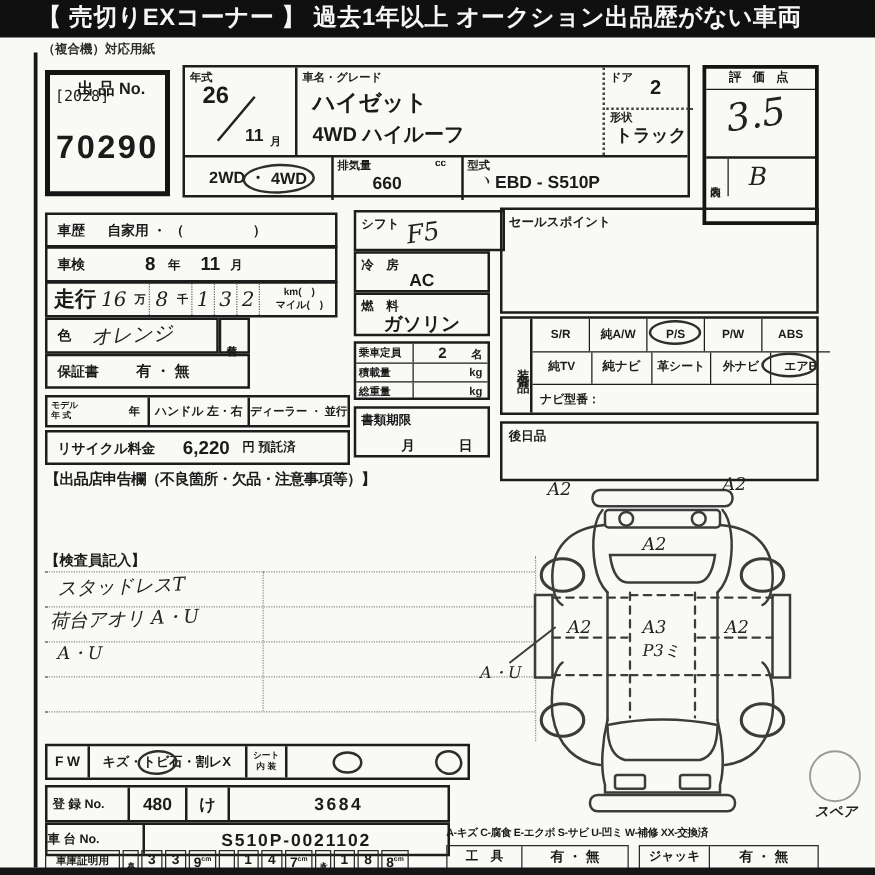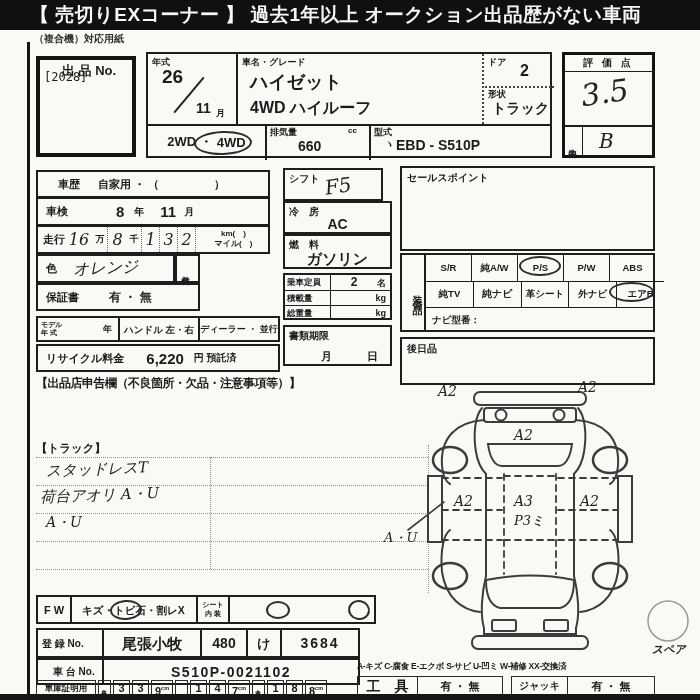--- a/index.html
+++ b/index.html
@@ -29,20 +29,21 @@
 <div id="sheet">
 
   <div class="banner">【 売切りEXコーナー 】 過去1年以上 オークション出品歴がない車両</div>
   <div class="abs bold" style="left:34px;top:32px;font-size:10px;color:#2e2e2e">（複合機）対応用紙</div>
   <div class="abs" style="left:27px;top:42px;width:3px;height:652px;background:#161616"></div>
   <div class="abs" style="left:0;top:694px;width:700px;height:6px;background:#161616;z-index:9"></div>
 
   <div class="abs" style="left:36px;top:56px;width:100px;height:101px;border:4px solid #141414">
     <div class="abs" style="left:4px;top:10px;font-family:'DejaVu Sans Mono',monospace;font-size:12px">[2028]</div>
     <div class="abs bold" style="left:22px;top:2px;font-size:13px;white-space:nowrap">出 品 No.</div>
+    <div class="abs bold c" style="left:0;top:42px;width:100%;font-size:26px;letter-spacing:2px">70290</div>
   </div>
 
   <div class="abs b2" style="left:146px;top:52px;width:406px;height:106px">
     <div class="abs" style="left:88px;top:0;height:70px;border-left:2px solid #1d1d1d"></div>
     <div class="abs" style="left:334px;top:0;height:70px;border-left:2px dotted #444"></div>
     <div class="abs" style="left:0;top:70px;width:100%;border-top:2px solid #1d1d1d"></div>
     <div class="abs lbl" style="left:4px;top:2px">年式</div>
     <div class="abs bold" style="left:14px;top:12px;font-size:19px">26</div>
     <div class="abs" style="left:18px;top:40px;width:46px;border-top:2px solid #222;transform:rotate(-50deg)"></div>
     <div class="abs bold" style="left:48px;top:46px;font-size:14px">11</div>
@@ -63,42 +64,42 @@
     <div class="abs" style="left:221px;top:70px;height:36px;border-left:2px solid #1d1d1d"></div>
     <div class="abs lbl" style="left:122px;top:72px">排気量</div>
     <div class="abs bold" style="left:200px;top:72px;font-size:8px">cc</div>
     <div class="abs bold" style="left:150px;top:84px;font-size:14px">660</div>
     <div class="abs lbl" style="left:226px;top:72px">型式</div>
     <div class="abs hw" style="left:234px;top:82px;font-size:12px">ヽ</div>
     <div class="abs bold" style="left:248px;top:83px;font-size:14px">EBD - S510P</div>
     <div class="oval" style="left:46px;top:77px;width:58px;height:24px;transform:rotate(-2deg)"></div>
   </div>
 
-  <div class="abs" style="left:562px;top:52px;width:93px;height:106px;border:3px solid #141414">
+  <div class="abs" style="left:562px;top:52px;width:93px;height:128px;border:3px solid #141414">
     <div class="c bold" style="height:17px;border-bottom:1.5px solid #1d1d1d;font-size:10px;letter-spacing:3px;line-height:16px">評 価 点</div>
     <div class="abs hw" style="left:16px;top:20px;font-size:30px;transform:rotate(-8deg)">3.5</div>
     <div class="abs" style="left:0;top:70px;width:100%;height:30px;border-top:2px solid #1d1d1d">
       <div class="abs vert bold c" style="left:0;top:0;width:18px;height:30px;border-right:1.5px solid #1d1d1d;font-size:8.5px;line-height:18px">内装</div>
       <div class="abs hw" style="left:34px;top:2px;font-size:20px">B</div>
     </div>
   </div>
 
   <div class="abs b2 flex" style="left:36px;top:170px;width:234px;height:28px;align-items:center">
-    <span class="bold" style="font-size:11px;padding-left:20px">車歴</span>
+    <span class="bold" style="font-size:11px;padding-left:8px">車歴</span>
     <span class="bold" style="font-size:11px;margin-left:18px">自家用 ・ （　　　　　）</span>
   </div>
   <div class="abs b2 flex" style="left:36px;top:197px;width:234px;height:29px;align-items:center">
     <span class="bold" style="font-size:11px;padding-left:8px">車検</span>
     <span class="bold" style="font-size:15px;margin-left:48px">8</span>
     <span class="bold" style="font-size:10px;margin-left:10px">年</span>
     <span class="bold" style="font-size:15px;margin-left:16px">11</span>
     <span class="bold" style="font-size:10px;margin-left:8px">月</span>
   </div>
   <div class="abs b2 flex" style="left:36px;top:225px;width:234px;height:29px;align-items:stretch">
-    <span class="bold" style="font-size:11px;padding-left:5px;align-self:center">走行</span>
+    <span class="bold" style="font-size:17px;padding-left:5px;align-self:center">走行</span>
     <span class="hw c" style="width:28px;font-size:16px;line-height:26px">16</span>
     <span class="bold c" style="width:14px;font-size:9px;align-self:center">万</span>
     <span class="hw c mcell" style="width:20px;font-size:16px;line-height:26px">8</span>
     <span class="bold c" style="width:14px;font-size:9px;align-self:center">千</span>
     <span class="hw c mcell" style="width:18px;font-size:16px;line-height:26px">1</span>
     <span class="hw c mcell" style="width:18px;font-size:16px;line-height:26px">3</span>
     <span class="hw c mcell" style="width:18px;font-size:16px;line-height:26px">2</span>
     <span class="mcell" style="flex:1;padding:2px 0 0 3px">
       <span class="bold" style="display:block;font-size:8px;line-height:10px">km(　)</span>
       <span class="bold" style="display:block;font-size:8px;line-height:10px">マイル(　)</span>
@@ -107,21 +108,21 @@
   <div class="abs b2 flex" style="left:36px;top:254px;width:139px;height:29px;align-items:center">
     <span class="bold" style="font-size:11px;padding-left:8px">色</span>
     <span class="hw" style="font-size:16px;margin-left:16px;transform:rotate(-3deg)">オレンジ</span>
   </div>
   <div class="abs b2 vert bold c" style="left:175px;top:254px;width:25px;height:29px;font-size:8.5px;line-height:25px">色替</div>
   <div class="abs b2 flex" style="left:36px;top:283px;width:164px;height:28px;align-items:center">
     <span class="bold" style="font-size:11px;padding-left:8px">保証書</span>
     <span class="bold" style="font-size:12px;margin-left:30px">有 ・ 無</span>
   </div>
 
-  <div class="abs b2" style="left:283px;top:168px;width:100px;height:33px">
+  <div class="abs b2" style="left:283px;top:168px;width:121px;height:33px">
     <div class="abs bold" style="left:4px;top:2px;font-size:10px">シフト</div>
     <div class="abs hw" style="left:40px;top:4px;font-size:20px;transform:rotate(-8deg)">F5</div>
   </div>
   <div class="abs b2" style="left:283px;top:201px;width:109px;height:33px">
     <div class="abs bold" style="left:4px;top:2px;font-size:10px">冷　房</div>
     <div class="abs bold c" style="left:0;top:13px;width:100%;font-size:14px">AC</div>
   </div>
   <div class="abs b2" style="left:283px;top:234px;width:109px;height:35px">
     <div class="abs bold" style="left:4px;top:2px;font-size:10px">燃　料</div>
     <div class="abs bold c" style="left:0;top:14px;width:100%;font-size:15px">ガソリン</div>
@@ -185,21 +186,21 @@
     <span class="bold c" style="width:80px;font-size:9.5px;line-height:23px;border-left:2px solid #1d1d1d">ハンドル 左・右</span>
     <span class="bold c" style="flex:1;font-size:9px;line-height:23px;border-left:2px solid #1d1d1d">ディーラー ・ 並行</span>
   </div>
   <div class="abs b2 flex" style="left:36px;top:344px;width:244px;height:28px;align-items:center">
     <span class="bold" style="font-size:11px;padding-left:8px">リサイクル料金</span>
     <span class="bold" style="font-size:15px;margin-left:22px">6,220</span>
     <span class="bold" style="font-size:10px;margin-left:10px">円 預託済</span>
   </div>
   <div class="abs bold" style="left:36px;top:375px;font-size:12px;letter-spacing:-.5px">【出品店申告欄（不良箇所・欠品・注意事項等）】</div>
 
-  <div class="abs bold" style="left:36px;top:441px;font-size:11.5px">【トラック】</div>
+  <div class="abs bold" style="left:36px;top:441px;font-size:11.5px">【検査員記入】</div>
   <div class="dot-h" style="left:36px;top:457px;width:392px"></div>
   <div class="dot-h" style="left:36px;top:485px;width:392px"></div>
   <div class="dot-h" style="left:36px;top:513px;width:392px"></div>
   <div class="dot-h" style="left:36px;top:541px;width:392px"></div>
   <div class="dot-h" style="left:36px;top:569px;width:392px"></div>
   <div class="dot-v" style="left:210px;top:457px;height:112px"></div>
   <div class="dot-v" style="left:428px;top:445px;height:148px"></div>
   <div class="abs hw" style="left:46px;top:460px;font-size:15px;transform:rotate(-2deg)">スタッドレスT</div>
   <div class="abs hw" style="left:40px;top:486px;font-size:15px;transform:rotate(-2deg)">荷台アオリ A・U</div>
   <div class="abs hw" style="left:46px;top:514px;font-size:14px">A・U</div>
@@ -267,27 +268,26 @@
       <span class="bold c" style="display:block;font-size:7px;line-height:9px">シート</span>
       <span class="bold c" style="display:block;font-size:7px;line-height:9px">内 装</span>
     </div>
     <div class="oval" style="left:72px;top:3px;width:32px;height:20px;transform:rotate(-4deg)"></div>
     <div class="oval" style="left:228px;top:4px;width:24px;height:18px"></div>
     <div class="oval" style="left:310px;top:3px;width:22px;height:20px;transform:rotate(12deg)"></div>
   </div>
 
   <div class="abs b2 flex" style="left:36px;top:628px;width:324px;height:30px">
     <span class="bold" style="width:66px;font-size:10px;line-height:27px;padding-left:4px;border-right:2px solid #1d1d1d">登 録 No.</span>
-    <span class="bold c" style="width:98px;font-size:15px;line-height:27px;border-right:2px solid #1d1d1d">尾張小牧</span>
     <span class="bold c" style="width:46px;font-size:14px;line-height:27px;border-right:2px solid #1d1d1d">480</span>
     <span class="bold c" style="width:34px;font-size:13px;line-height:27px;border-right:2px solid #1d1d1d">け</span>
     <span class="bold c" style="flex:1;font-size:14px;line-height:27px;letter-spacing:2px">3684</span>
   </div>
   <div class="abs b2 flex" style="left:36px;top:658px;width:324px;height:27px">
-    <span class="bold" style="width:66px;font-size:10px;line-height:24px;padding-left:15px;border-right:2px solid #1d1d1d">車 台 No.</span>
+    <span class="bold" style="width:78px;font-size:10px;line-height:24px;padding-left:0;border-right:2px solid #1d1d1d">車 台 No.</span>
     <span class="bold c" style="flex:1;font-size:14px;line-height:24px;letter-spacing:1.5px">S510P-0021102</span>
   </div>
 
   <div class="abs bold" style="left:357px;top:661px;font-size:8.5px;letter-spacing:-.3px;white-space:nowrap">A-キズ C-腐食 E-エクボ S-サビ U-凹ミ W-補修 XX-交換済</div>
 
   <div class="abs flex" style="left:36px;top:680px;height:18px;gap:2px;align-items:stretch">
     <span class="b15 bold c" style="width:60px;font-size:8.5px;line-height:14px">車庫証明用</span>
     <span class="b15 vert bold c" style="width:13px;font-size:6.5px;line-height:11px">長さ</span>
     <span class="b15 bold c" style="width:17px;font-size:11px;line-height:14px">3</span>
     <span class="b15 bold c" style="width:17px;font-size:11px;line-height:14px">3</span>
@@ -296,21 +296,21 @@
     <span class="b15 bold c" style="width:17px;font-size:11px;line-height:14px">1</span>
     <span class="b15 bold c" style="width:17px;font-size:11px;line-height:14px">4</span>
     <span class="b15 bold c" style="width:22px;font-size:11px;line-height:14px"><span>7</span><sup style="font-size:5.5px">cm</sup></span>
     <span class="b15 vert bold c" style="width:13px;font-size:6.5px;line-height:11px">高さ</span>
     <span class="b15 bold c" style="width:17px;font-size:11px;line-height:14px">1</span>
     <span class="b15 bold c" style="width:17px;font-size:11px;line-height:14px">8</span>
     <span class="b15 bold c" style="width:22px;font-size:11px;line-height:14px"><span>8</span><sup style="font-size:5.5px">cm</sup></span>
   </div>
 
   <div class="abs b15 flex" style="left:357px;top:676px;width:146px;height:21px">
-    <span class="bold c" style="width:60px;font-size:14px;line-height:18px;border-right:1.5px solid #2a2a2a">工　具</span>
+    <span class="bold c" style="width:60px;font-size:10px;line-height:18px;border-right:1.5px solid #2a2a2a">工　具</span>
     <span class="bold c" style="flex:1;font-size:11px;line-height:18px">有 ・ 無</span>
   </div>
   <div class="abs b15 flex" style="left:511px;top:676px;width:144px;height:21px">
     <span class="bold c" style="width:56px;font-size:10px;line-height:18px;border-right:1.5px solid #2a2a2a">ジャッキ</span>
     <span class="bold c" style="flex:1;font-size:11px;line-height:18px">有 ・ 無</span>
   </div>
 
 </div>
 
 </body></html>

